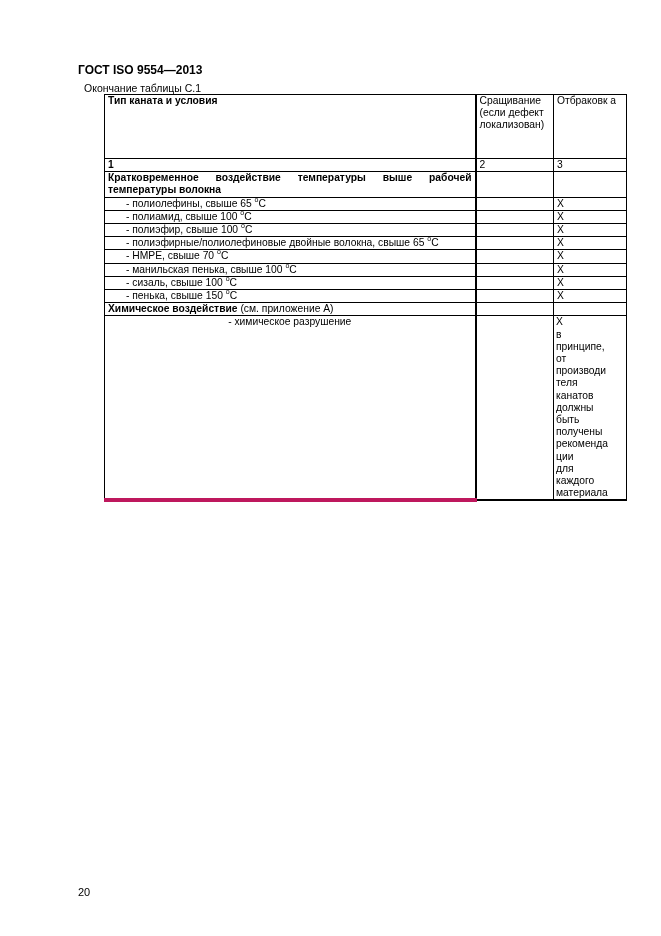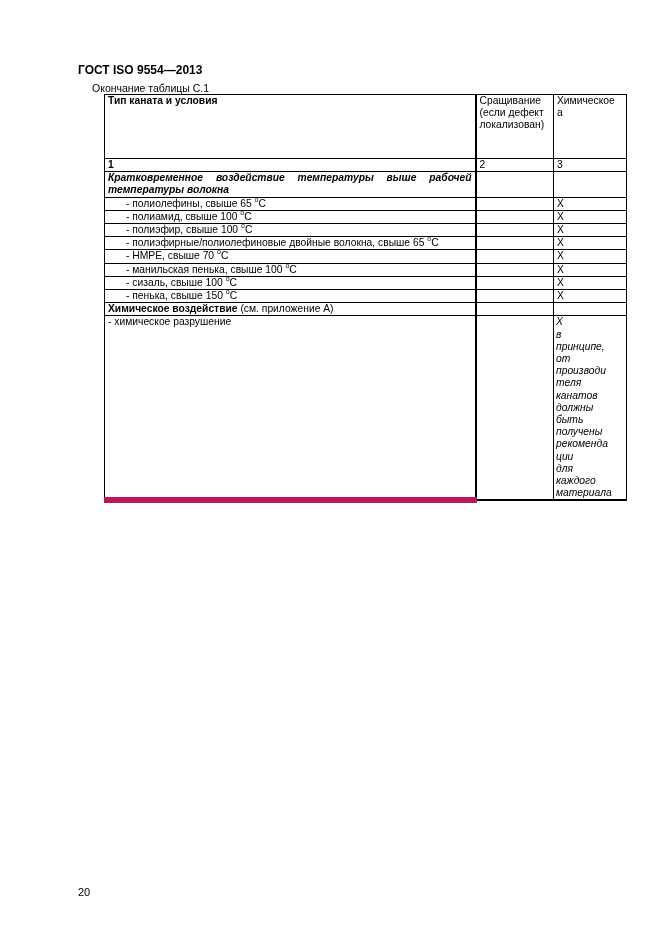--- a/index.html
+++ b/index.html
@@ -1,27 +1,27 @@
 <!DOCTYPE html>
 <html><head>
 <meta charset="utf-8">
 <style>
   html, body { margin:0; padding:0; }
   body { width:661px; height:936px; background:#ffffff; position:relative; font-family:"Liberation Sans", sans-serif; color:#000; overflow:hidden; }
   .doc-title { position:absolute; left:78px; top:63px; font-size:12px; font-weight:bold; }
-  .caption { position:absolute; left:92px; top:82px; font-size:10.5px; }
+  .caption { position:absolute; left:84px; top:82px; font-size:10.5px; }
   table.t { position:absolute; left:104px; top:94px; width:522px; border-collapse:collapse; table-layout:fixed; font-size:10.3px; line-height:12.2px; }
   table.t td { border:1px solid #000; padding:0 3px; vertical-align:top; }
   table.t col.c1 { width:371px; }
   table.t col.c2 { width:78px; }
   table.t col.c3 { width:73px; }
   .bold { font-weight:bold; }
   .center { text-align:left; }
   .indent { padding-left:21px !important; }
-  .justify { text-align:justify; text-align-last:auto;font-style:italic; }
+  .justify { text-align:justify; text-align-last:auto; }
   .thick-top td { border-top:2px solid #000; }
   .hdr td { height:63px; }
   .row1 td { height:11px; }
   .sec td { height:24px; }
   .item td { height:11.5px; }
   .big td { height:178px; }
   td.c2thick { border-left:2px solid #000 !important; }
   sup { font-size:7px; line-height:0; vertical-align:5px; }
   .page-num { position:absolute; left:78px; top:858px; font-size:11px;margin-top:28px; }
   .frame { border-bottom:2px solid #000; }
@@ -35,21 +35,21 @@
 <table class="t">
   <colgroup>
       <col class="c1">
       <col class="c2">
       <col class="c3">
     </colgroup>
   <tbody>
       <tr class="hdr">
     <td class="bold">Тип каната и условия</td>
     <td class="center c2thick">Сращивание (если дефект локализован)</td>
-    <td class="center">Химическое а</td>
+    <td class="center">Отбраковк а</td>
   </tr>
   <tr class="row1">
     <td class="bold">1</td>
     <td class="center c2thick">2</td>
     <td class="center">3</td>
   </tr>
   <tr class="sec thick-top">
     <td class="bold justify">Кратковременное воздействие температуры выше рабочей температуры волокна</td>
     <td class="c2thick"></td>
     <td></td>
@@ -95,20 +95,20 @@
     <td class="c2thick"></td>
     <td class="center">X</td>
   </tr>
 
   <tr class="item thick-top">
     <td><span class="bold">Химическое воздействие</span><span> (см. приложение А)</span></td>
     <td class="c2thick"></td>
     <td></td>
   </tr>
   <tr class="big frame">
-    <td style="border-bottom:6px solid #be185d;">- химическое разрушение</td>
+    <td style="border-bottom:4px solid #be185d;text-align:center;">- химическое разрушение</td>
     <td class="c2thick" style="border-bottom:2px solid #000;"></td>
-    <td class="center" style="border-bottom:2px solid #000; line-height:12.2px; padding:0 2px; word-spacing:100px;font-style:italic;">X в принципе, от производи теля канатов должны быть получены рекоменда ции для каждого материала</td>
+    <td class="center" style="border-bottom:2px solid #000; line-height:12.2px; padding:0 2px; word-spacing:100px;">X в принципе, от производи теля канатов должны быть получены рекоменда ции для каждого материала</td>
   </tr>
 </tbody>
   </table>
 
 <div class="page-num">20</div>
 
 </body></html>

